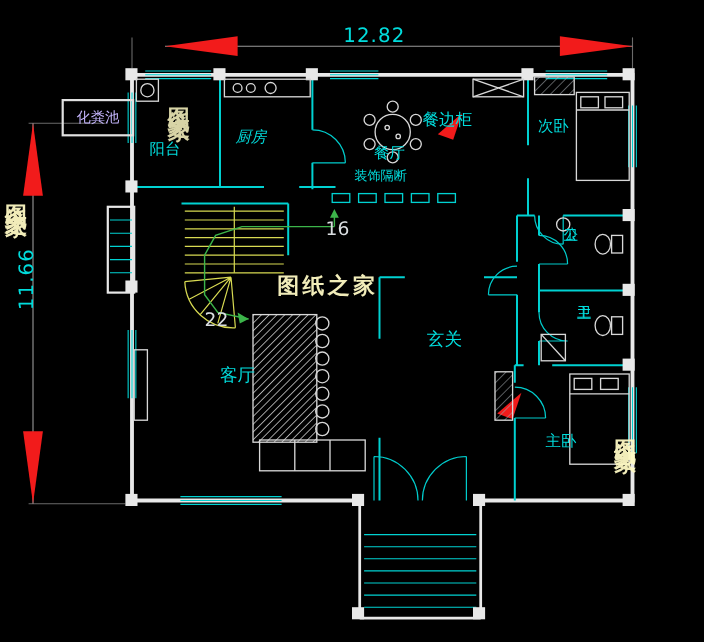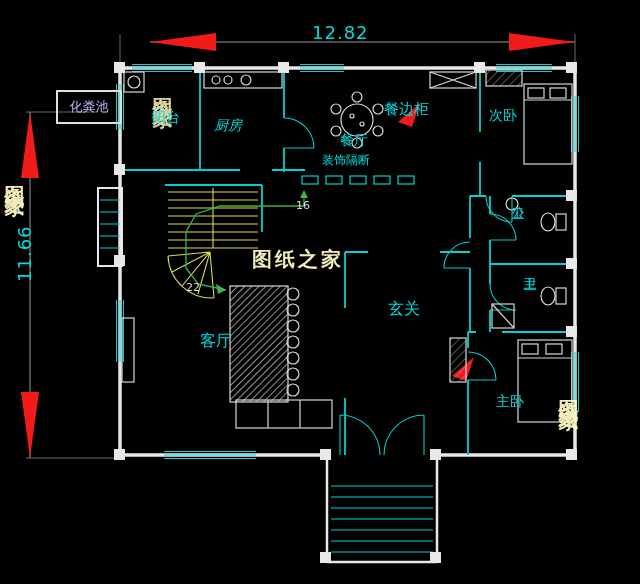--- a/index.html
+++ b/index.html
@@ -3,21 +3,21 @@
 <meta charset="utf-8">
 <style>
   html,body{margin:0;padding:0;background:#000;}
   .stage{position:relative;width:640px;height:584px;background:#000;overflow:hidden;
          font-family:"DejaVu Sans",sans-serif;}
   svg.plan{position:absolute;left:0;top:0;}
   .lbl{position:absolute;color:#00dcdc;font-size:14px;line-height:1.12;white-space:nowrap;z-index:30;}
   .lbl-sm{font-size:12px;}
   .lbl-lg{font-size:16px;}
   .lbl-v{writing-mode:vertical-rl;letter-spacing:1px;}
-  .num{position:absolute;color:#d9dde0;font-size:11px;z-index:30;}
+  .num{position:absolute;color:#d9dde0;font-size:17px;z-index:30;}
   .dim{position:absolute;color:#00dcdc;font-size:18px;letter-spacing:1px;z-index:30;}
   .dim-v{transform:rotate(-90deg);transform-origin:left top;}
   .wm{position:absolute;color:#fef9c3;font-weight:bold;font-size:20px;letter-spacing:3px;
       opacity:.95;z-index:5;white-space:nowrap;}
   .wm-v{writing-mode:vertical-rl;}
   .septic{position:absolute;left:56px;top:90px;width:62px;height:30px;border:2px solid #e0e0e0;
           display:flex;align-items:center;justify-content:center;color:#c4b5fd;font-size:13px;z-index:30;}
 </style>
 </head>
 <body>
@@ -209,21 +209,21 @@
       <polygon points="304,190 300,198 308,198" fill="#3cb44a" stroke="none"></polygon>
     </g>
   </svg>
 
   <div class="dim" style="left:312px;top:22px;">12.82</div>
   <div class="dim dim-v" style="left:14px;top:282px;">11.66</div>
 
   <div class="septic">
     <span>化粪池</span>
   </div>
-  <div class="lbl" style="left:136px;top:110px;margin-left:16px;">阳台</div>
+  <div class="lbl" style="left:136px;top:129px;">阳台</div>
   <div class="lbl" style="left:214px;top:118px;font-style:italic;">厨房</div>
   <div class="lbl" style="left:340px;top:133px;">餐厅</div>
   <div class="lbl lbl-sm" style="left:322px;top:154px;">装饰隔断</div>
   <div class="lbl" style="left:384px;top:101px;font-size:15px;text-align:right;">餐边柜</div>
   <div class="lbl" style="left:489px;top:108px;">次卧</div>
   <div class="lbl lbl-v" style="left:510px;top:196px;font-size:13px;">公卫</div>
   <div class="lbl lbl-v" style="left:522px;top:266px;font-size:13px;">主卫</div>
   <div class="lbl lbl-lg" style="left:388px;top:300px;">玄关</div>
   <div class="lbl lbl-lg" style="left:200px;top:332px;text-align:center;">客厅</div>
   <div class="lbl" style="left:496px;top:362px;margin-top:32px;">主卧</div>

